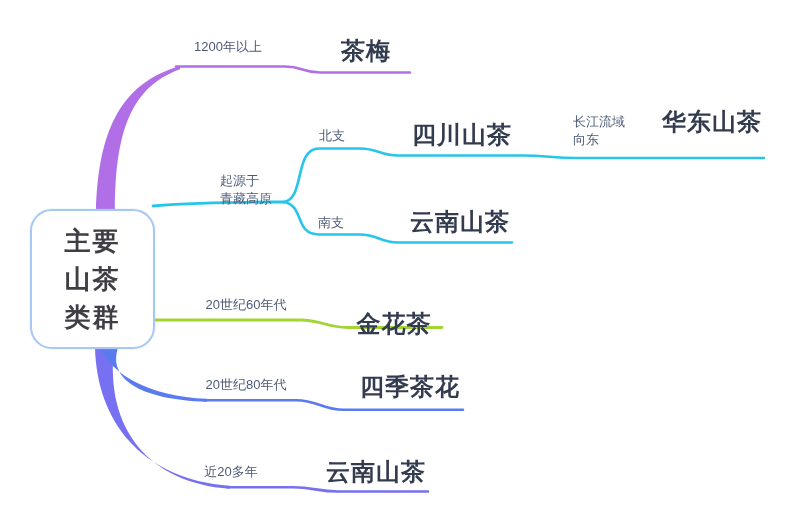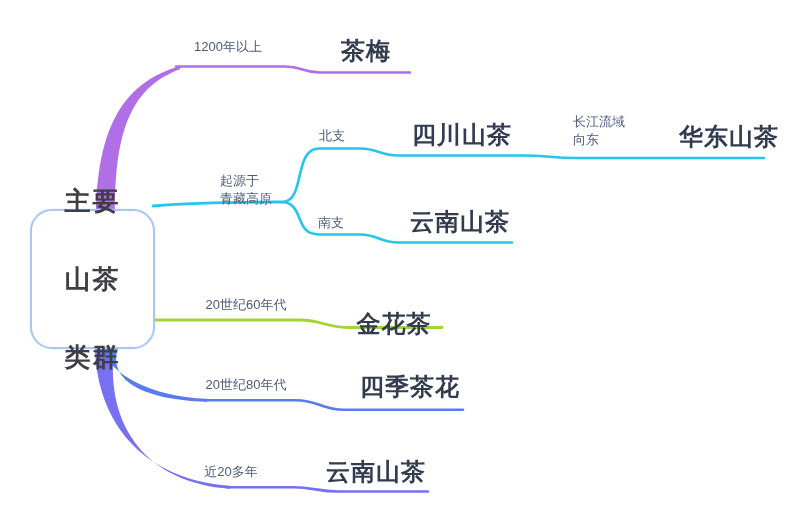--- a/index.html
+++ b/index.html
@@ -8,21 +8,21 @@
   #canvas{position:absolute;left:0;top:0;width:800px;height:531px;}
   svg{position:absolute;left:0;top:0;}
   .label{position:absolute;white-space:nowrap;}
   .topic{font-size:24px;font-weight:bold;color:#333b4f;letter-spacing:1px;
          text-align:center;transform:translateX(-50%);}
   .edge-label{font-size:13px;color:#4d5a77;
               transform:translateX(-50%);line-height:18px;}
   .root-node{position:absolute;left:30px;top:209px;width:121px;height:136px;
              background:#ffffff;border:2px solid #a8c8f4;border-radius:22px;
              box-shadow:0 0 0 1px rgba(168,200,244,0.15);
-             display:flex;flex-direction:column;align-items:center;justify-content:center;gap:40px;}
+             display:flex;flex-direction:column;align-items:center;justify-content:center;}
   .root-node .line{font-size:26px;font-weight:bold;color:#3e3e44;
                    line-height:38px;letter-spacing:2px;}
 </style>
 </head>
 <body>
 
 <div id="canvas">
 
   <svg width="800" height="531" viewBox="0 0 800 531">
 
@@ -54,21 +54,21 @@
   <div class="label edge-label" style="left:246px;top:172px;">
     <div>起源于</div>
     <div>青藏高原</div>
   </div>
   <div class="label edge-label" style="left:332px;top:127px;">北支</div>
   <div class="label topic" style="left:462px;top:119px;">四川山茶</div>
   <div class="label edge-label" style="left:599px;top:113px;">
     <div>长江流域</div>
     <div>向东</div>
   </div>
-  <div class="label topic" style="left:712px;top:121px;margin-left:17px;">华东山茶</div>
+  <div class="label topic" style="left:712px;top:106px;">华东山茶</div>
   <div class="label edge-label" style="left:331px;top:214px;">南支</div>
   <div class="label topic" style="left:460px;top:206px;">云南山茶</div>
 
   <div class="label edge-label" style="left:246px;top:296px;">20世纪60年代</div>
   <div class="label topic" style="left:394px;top:308px;">金花茶</div>
 
   <div class="label edge-label" style="left:246px;top:376px;">20世纪80年代</div>
   <div class="label topic" style="left:410px;top:371px;">四季茶花</div>
 
   <div class="label edge-label" style="left:231px;top:463px;">近20多年</div>

